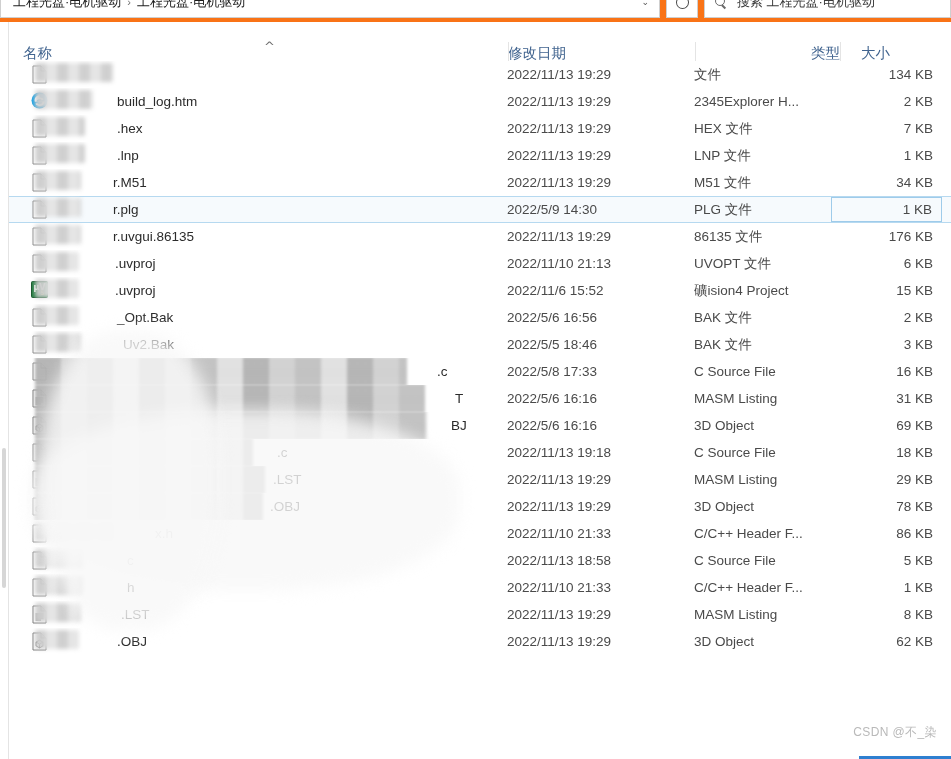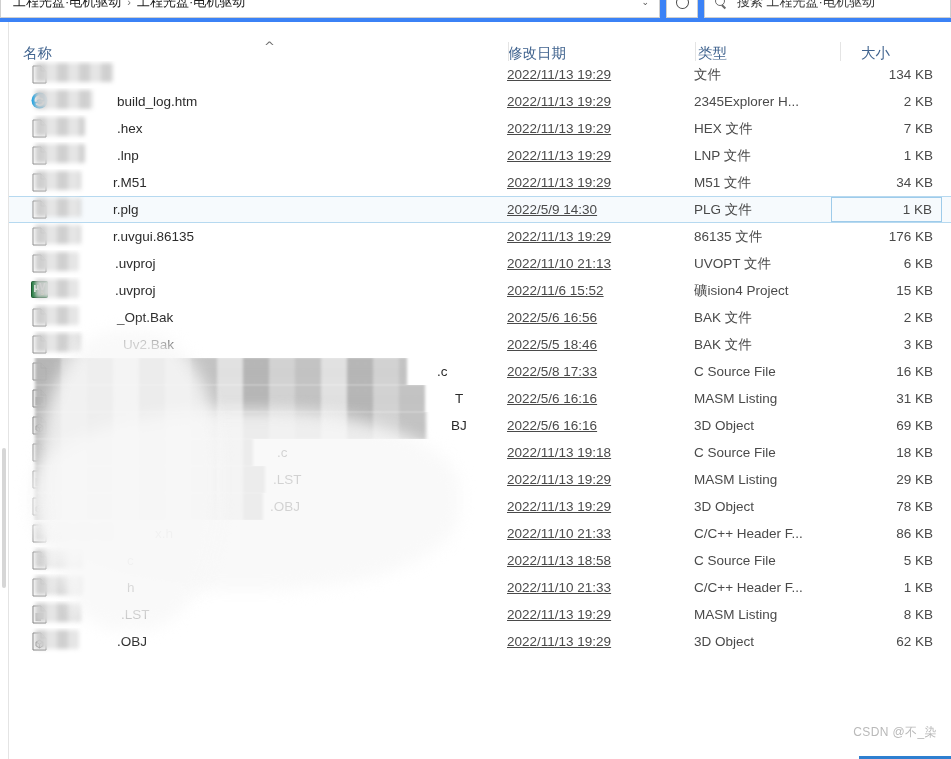--- a/index.html
+++ b/index.html
@@ -18,21 +18,21 @@
     height: 759px;
     background: #ffffff;
   }
 
   
   .topbar {
     position: absolute;
     top: 0; left: 0;
     width: 951px;
     height: 22px;
-    background: #3b82f6;
+    background: #f97316;
     overflow: hidden;
   }
   .addr-box {
     position: absolute;
     top: -14px; left: 0px;
     width: 660px; height: 32px;
     border: 1px solid #cfcfcf;
     background: #ffffff;
     display: flex;
     align-items: center;
@@ -146,21 +146,21 @@
     white-space: nowrap;
   }
   .col-h .sep {
     position: absolute;
     left: 0; top: 8px;
     width: 1px; height: 22px;
     background: #e4e4e4;
   }
   .col-h-name   { left: 14px;  width: 485px; }
   .col-h-date   { left: 499px; width: 187px; padding-left: 0; }
-  .col-h-type   { left: 686px; width: 145px; padding-left: 3px; }
+  .col-h-type   { left: 686px; width: 145px; padding-left: 3px; justify-content: flex-end; }
   .col-h-size   { left: 831px; width: 111px; padding-left: 21px; }
   .col-h-date .sep, .col-h-type .sep, .col-h-size .sep { left: 0; }
 
   .sort-caret {
     position: absolute;
     left: 255px; top: 6px;
     font-size: 13px;
     color: #6f6f6f;
     line-height: 1;
     font-family: "DejaVu Sans", sans-serif;
@@ -203,21 +203,20 @@
     padding-left: 22px;
     overflow: hidden;
     height: 27px;
   }
   .cell-date {
     width: 187px;
     padding-left: 8px;
     color: #4a4a4a;
     font-size: 13.5px;
     white-space: nowrap;
-    text-decoration: underline;
   }
   .cell-type {
     width: 145px;
     padding-left: 8px;
     color: #4a4a4a;
     font-size: 13.5px;
     white-space: nowrap;
     overflow: hidden;
   }
   .cell-size {

